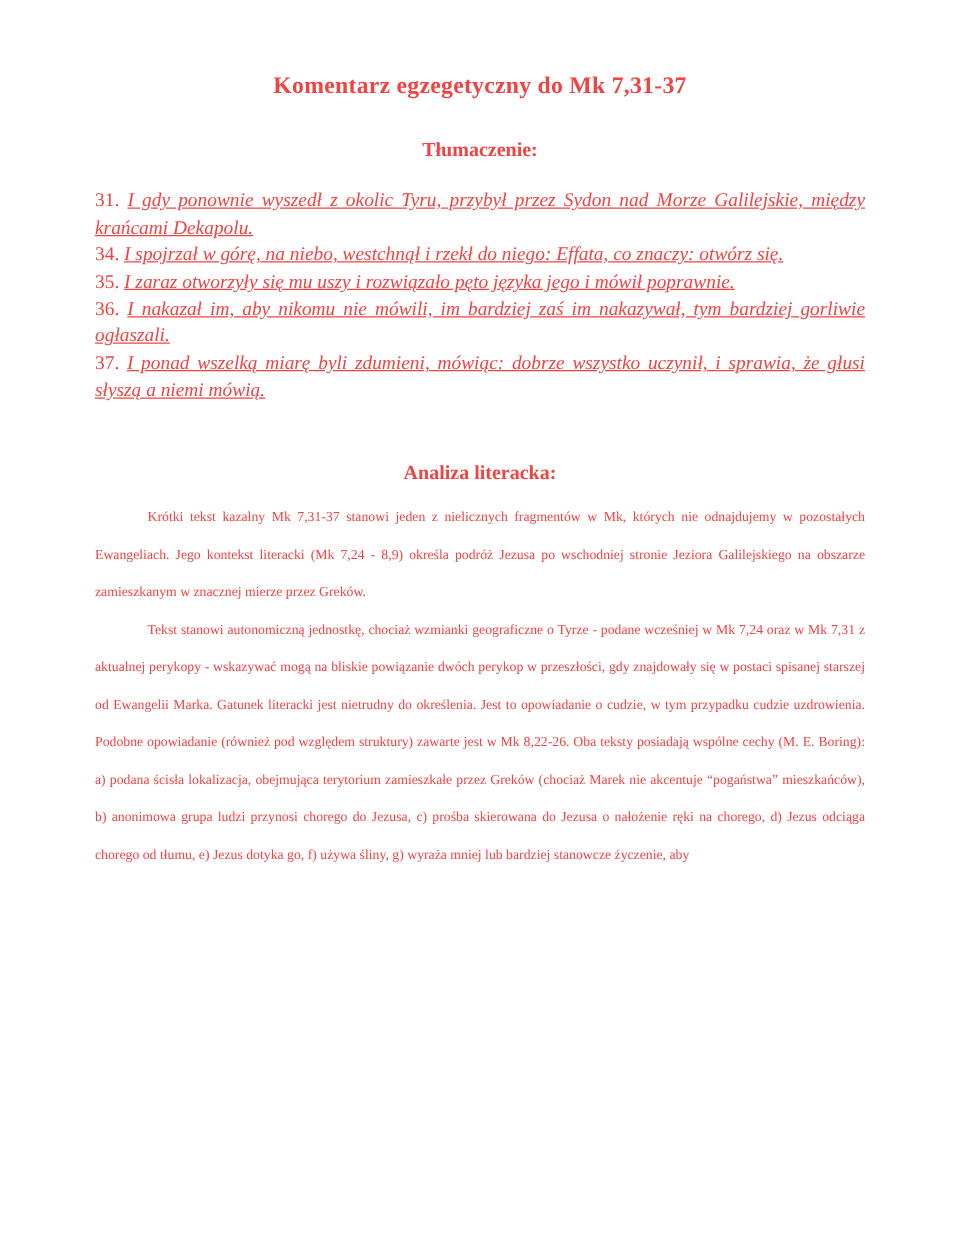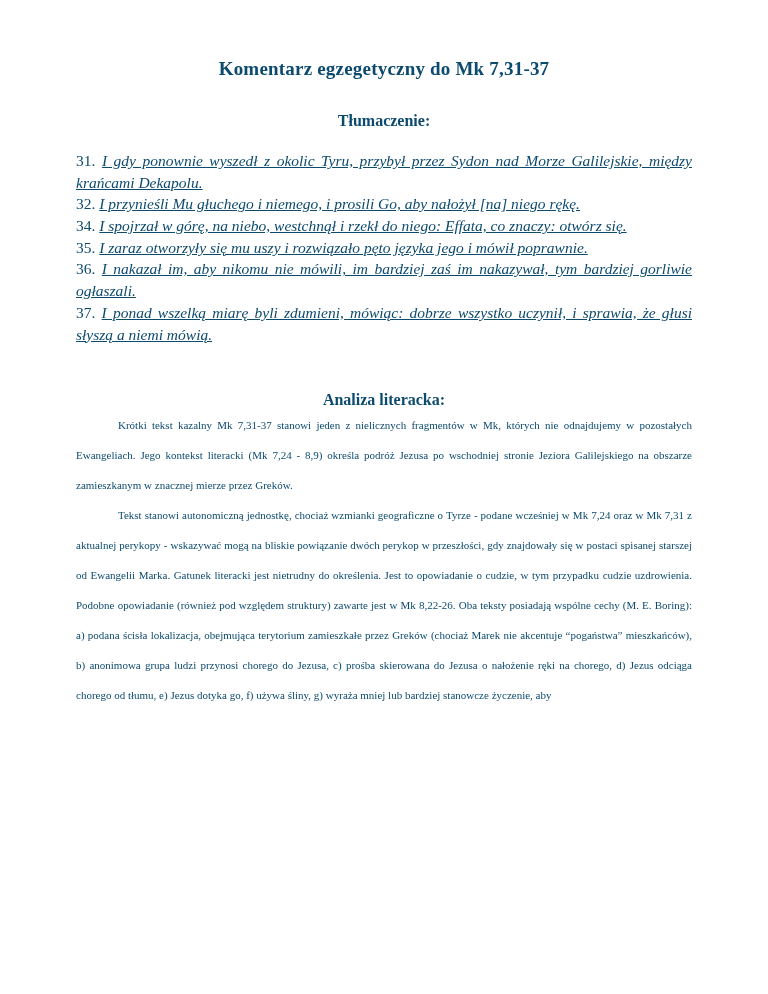--- a/index.html
+++ b/index.html
@@ -7,38 +7,38 @@
     padding: 0;
     background: #ffffff;
   }
   .page {
     width: 768px;
     min-height: 994px;
     box-sizing: border-box;
     background: #ffffff;
     padding: 58px 76px 60px 76px;
     font-family: "Liberation Serif", serif;
-    color: #0c4a6e;
+    color: #ef4444;
   }
   .doc-title {
     font-size: 19px;
     font-weight: bold;
     text-align: center;
     margin: 0 0 32px 0;
     letter-spacing: 0.2px;
   }
   .section-heading {
     font-size: 16px;
     font-weight: bold;
     margin: 0 0 20px 0;
     text-align: center;
   }
   .section-heading.analysis {
     margin-top: 46px;
-    margin-bottom: 1px;
+    margin-bottom: 11px;
   }
   .verses {
     font-size: 15.5px;
     line-height: 1.4;
     text-align: justify;
   }
   .verse {
     margin: 0;
   }
   .verse .vnum {
@@ -60,21 +60,20 @@
 <body>
 
 <div class="page">
 
   <h1 class="doc-title">Komentarz egzegetyczny do Mk 7,31-37</h1>
 
   <h2 class="section-heading">Tłumaczenie:</h2>
 
   <div class="verses">
     <p class="verse"><span class="vnum">31.</span> <span class="vtext">I gdy ponownie wyszedł z okolic Tyru, przybył przez Sydon nad Morze Galilejskie, między krańcami Dekapolu.</span></p>
-    <p class="verse"><span class="vnum">32.</span> <span class="vtext">I przynieśli Mu głuchego i niemego, i prosili Go, aby nałożył [na] niego rękę.</span></p>
     <p class="verse"><span class="vnum">34.</span> <span class="vtext">I spojrzał w górę, na niebo, westchnął i rzekł do niego: Effata, co znaczy: otwórz się.</span></p>
     <p class="verse"><span class="vnum">35.</span> <span class="vtext">I zaraz otworzyły się mu uszy i rozwiązało pęto języka jego i mówił poprawnie.</span></p>
     <p class="verse"><span class="vnum">36.</span> <span class="vtext">I nakazał im, aby nikomu nie mówili, im bardziej zaś im nakazywał, tym bardziej gorliwie ogłaszali.</span></p>
     <p class="verse"><span class="vnum">37.</span> <span class="vtext">I ponad wszelką miarę byli zdumieni, mówiąc: dobrze wszystko uczynił, i sprawia, że głusi słyszą a niemi mówią.</span></p>
   </div>
 
   <h2 class="section-heading analysis">Analiza literacka:</h2>
 
   <p class="analysis-paragraph">Krótki tekst kazalny Mk 7,31-37 stanowi jeden z nielicznych fragmentów w Mk, których nie odnajdujemy w pozostałych Ewangeliach. Jego kontekst literacki (Mk 7,24 - 8,9) określa podróż Jezusa po wschodniej stronie Jeziora Galilejskiego na obszarze zamieszkanym w znacznej mierze przez Greków.</p>
   <p class="analysis-paragraph">Tekst stanowi autonomiczną jednostkę, chociaż wzmianki geograficzne o Tyrze - podane wcześniej w Mk 7,24 oraz w Mk 7,31 z aktualnej perykopy - wskazywać mogą na bliskie powiązanie dwóch perykop w przeszłości, gdy znajdowały się w postaci spisanej starszej od Ewangelii Marka. Gatunek literacki jest nietrudny do określenia. Jest to opowiadanie o cudzie, w tym przypadku cudzie uzdrowienia. Podobne opowiadanie (również pod względem struktury) zawarte jest w Mk 8,22-26. Oba teksty posiadają wspólne cechy (M. E. Boring): a) podana ścisła lokalizacja, obejmująca terytorium zamieszkałe przez Greków (chociaż Marek nie akcentuje “pogaństwa” mieszkańców), b) anonimowa grupa ludzi przynosi chorego do Jezusa, c) prośba skierowana do Jezusa o nałożenie ręki na chorego, d) Jezus odciąga chorego od tłumu, e) Jezus dotyka go, f) używa śliny, g) wyraża mniej lub bardziej stanowcze życzenie, aby</p>

